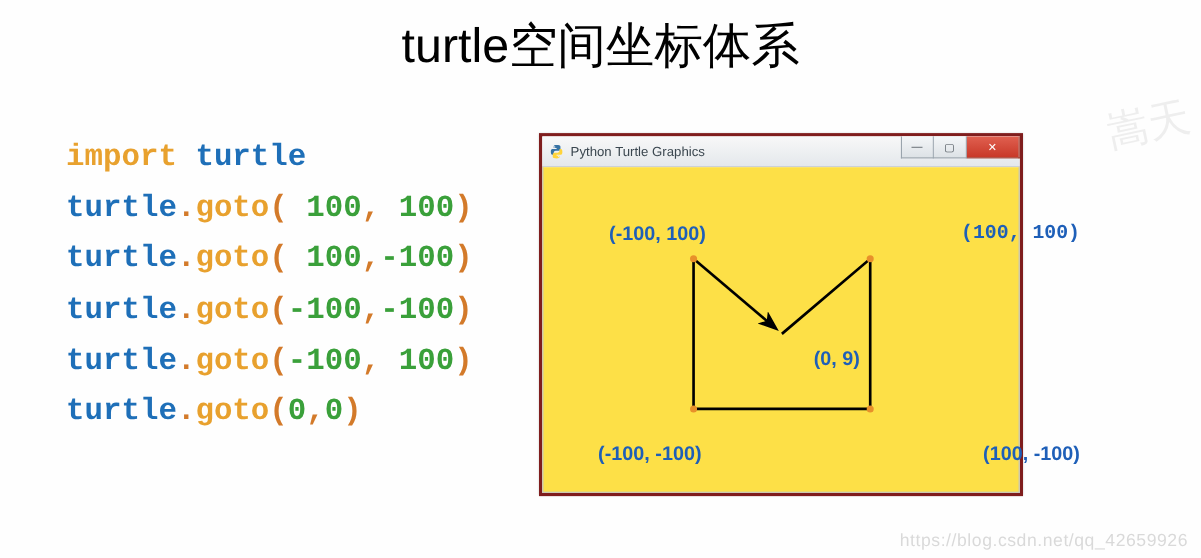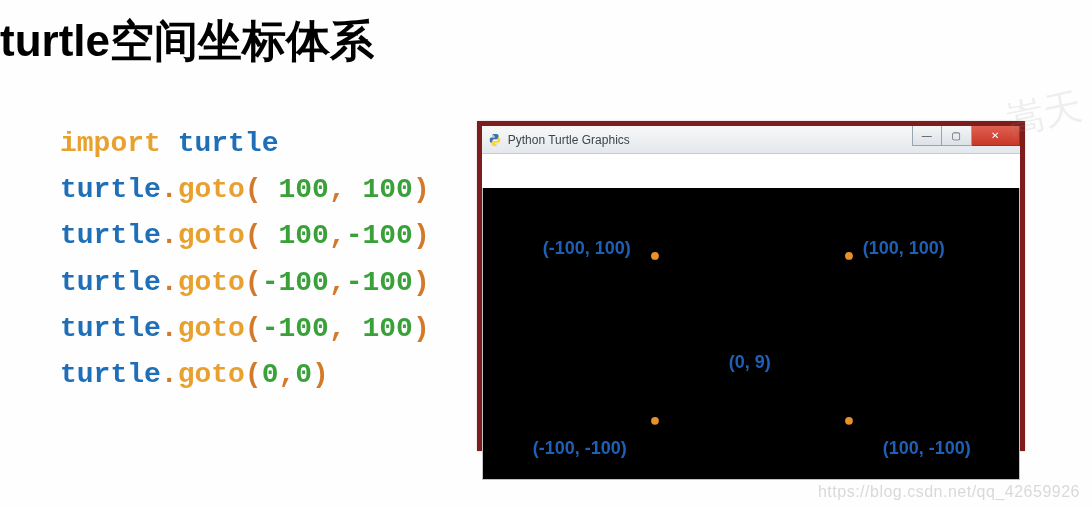--- a/index.html
+++ b/index.html
@@ -6,46 +6,47 @@
   body {
     width: 1092px;
     height: 507px;
     background: #fefefe;
     font-family: "Microsoft YaHei", "Segoe UI", Arial, sans-serif;
     position: relative;
     overflow: hidden;
   }
   .title {
     width: 100%;
+    text-align: center;
     font-size: 44px;
-    font-weight: 700;
+    font-weight: 400;
     color: #000;
     padding-top: 12px;
   }
   .content {
     display: flex;
     padding: 50px 40px 0 60px;
-    gap: 47px;
+    gap: 60px;
   }
   .code {
     font-family: Consolas, "Courier New", monospace;
     font-size: 28px;
     font-weight: bold;
     line-height: 1.65;
     white-space: pre;
   }
   .kw-import { color: #e8a12e; }
   .kw-mod { color: #1e6fb8; }
   .kw-func { color: #e8a12e; }
   .kw-num { color: #3aa03a; }
   .kw-punc { color: #d37a2a; }
   .window {
-    width: 548px;
+    width: 440px;
     height: 330px;
-    border: 5px solid #7f1d1d;
+    border: 3px solid #7f1d1d;
     background: #fff;
     position: relative;
     box-shadow: 0 0 2px rgba(0,0,0,0.2);
   }
   .titlebar {
     height: 28px;
     background: linear-gradient(to bottom, #f8f8f8, #e4e8ec);
     border-bottom: 1px solid #c8ccd0;
     display: flex;
     align-items: center;
@@ -83,24 +84,23 @@
   .winbtn.close {
     background: linear-gradient(to bottom, #e06050, #c83828);
     color: #fff;
     border-color: #a03020;
     width: 48px;
   }
   .canvas {
     position: relative;
     width: 100%;
     height: calc(100% - 28px);
-    background: #000000;
+    background: #fde047;
     border: 1px solid #c0c4c8;
     border-top: none;
-    margin-top: 34px;
   }
   .coord-label {
     position: absolute;
     font-family: Arial, sans-serif;
     font-weight: bold;
     color: #1e5fb8;
     font-size: 18px;
     white-space: nowrap;
   }
   .watermark-top {
@@ -159,21 +159,21 @@
 
         <polyline points="270,155 370,70 370,240 170,240 170,70" fill="none" stroke="#000" stroke-width="3" stroke-linejoin="miter"></polyline>
         <line x1="170" y1="70" x2="262" y2="148" stroke="#000" stroke-width="3" marker-end="url(#arrowhead)"></line>
 
         <circle cx="170" cy="70" r="4" fill="#e8902a"></circle>
         <circle cx="370" cy="70" r="4" fill="#e8902a"></circle>
         <circle cx="170" cy="240" r="4" fill="#e8902a"></circle>
         <circle cx="370" cy="240" r="4" fill="#e8902a"></circle>
       </svg>
       <div class="coord-label" style="left:60px; top:50px;">(-100, 100)</div>
-      <div class="coord-label" style="left:380px; top:50px;">(100, 100)</div>
+      <div class="coord-label" style="left:380px; top:50px;font-family:Liberation Mono, monospace;">(100, 100)</div>
       <div class="coord-label" style="left:50px; top:250px;">(-100, -100)</div>
       <div class="coord-label" style="left:400px; top:250px;">(100, -100)</div>
       <div class="coord-label" style="left:246px; top:164px;">(0, 9)</div>
     </div>
   </div>
 
 </div>
 
 <div class="watermark-top">嵩天</div>
 <div class="watermark-bottom">https://blog.csdn.net/qq_42659926</div>

